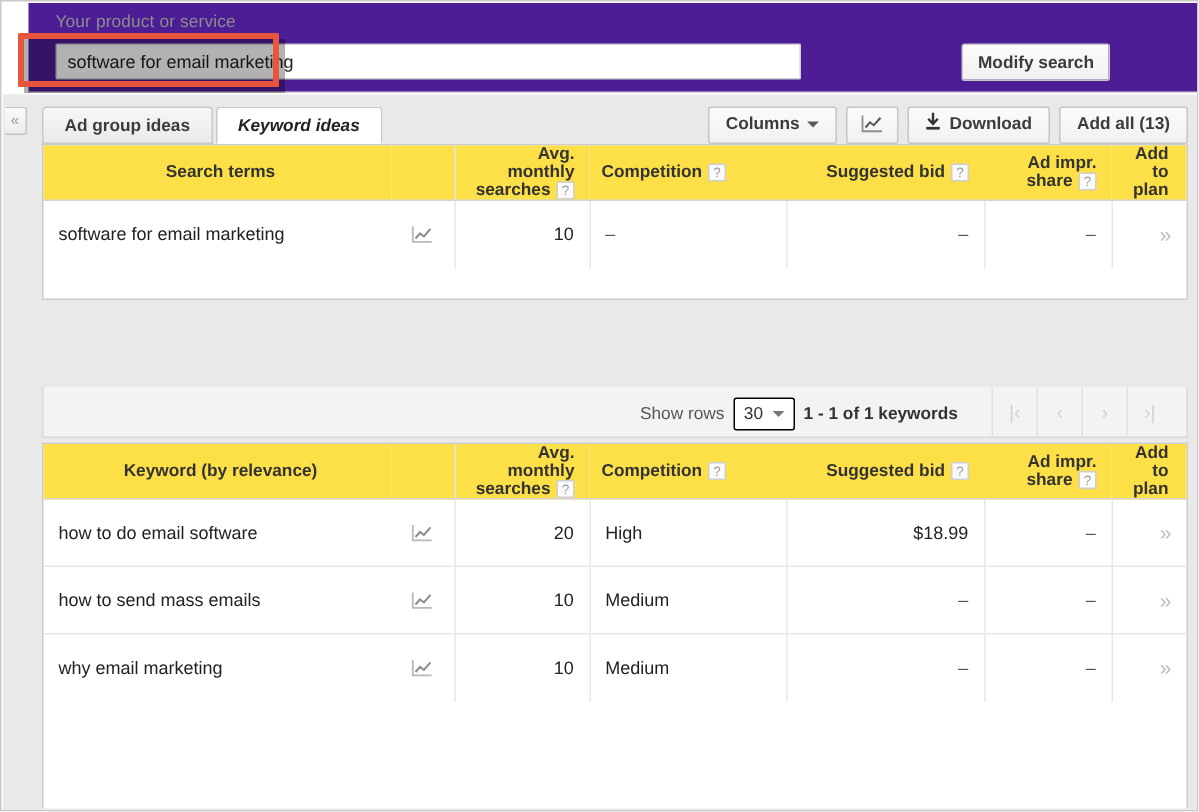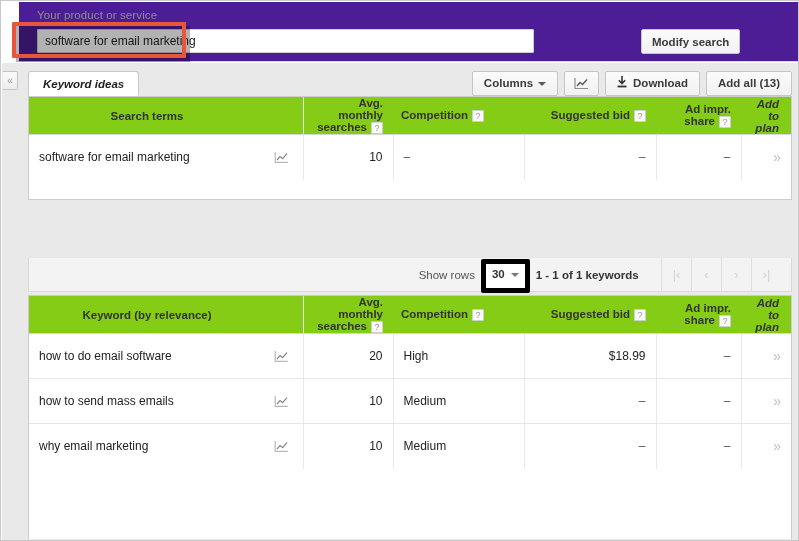--- a/index.html
+++ b/index.html
@@ -194,36 +194,36 @@
   }
   #panel-search { top: 33px; height: 104px; }
   #panel-keyword { top: 232px; height: 244px; border-bottom: none; }
 
   table.grid {
     width: 100%;
     border-collapse: collapse;
     table-layout: fixed;
   }
   table.grid th {
-    background: #84cc16;
+    background: #fde047;
     border-bottom: 1px solid #d5d5d5;
     font-size: 11.5px;
     font-weight: bold;
     color: #333;
     height: 35px;
     padding: 0 10px;
     vertical-align: middle;
   }
   table.grid th.c-term { text-align: center; padding-left: 14px; }
   table.grid th.c-spark { border-right: 1px solid #e2e2e2; }
   table.grid th.c-vol   { text-align: right; padding-right: 10px; line-height: 12px; }
   table.grid th.c-comp  { text-align: left;  padding-left: 8px; }
   table.grid th.c-bid   { text-align: right; }
   table.grid th.c-impr  { text-align: right; }
-  table.grid th.c-add   { text-align: right; padding-right: 12px; font-style: italic; }
+  table.grid th.c-add   { text-align: right; padding-right: 12px; }
 
   table.grid td {
     height: 45px;
     font-size: 12px;
     color: #222;
     padding: 0 10px;
     vertical-align: middle;
     border-bottom: 1px solid #e6e6e6;
   }
   table.grid tr:last-child td { border-bottom: none; }
@@ -275,28 +275,28 @@
     right: 10px; top: 0;
     height: 34px;
     line-height: 34px;
     font-size: 11.5px;
     color: #555;
     white-space: nowrap;
   }
   .pager-inner b { color: #333; font-weight: bold; }
   .rows-select {
     display: inline-block;
-    height: 34px; line-height: 20px;
+    height: 22px; line-height: 20px;
     padding: 0 6px;
     margin: 0 6px;
     background: #fff;
-    border: 5px solid #000000;
+    border: 1px solid #000000;
     border-radius: 2px;
     font-size: 11.5px;
-    font-weight: bold;
+    font-weight: normal;
     color: #333;
     vertical-align: middle;
     cursor: pointer;
   }
   .rows-select .caret { border-top-color: #777; margin-left: 6px; }
   .pg-arrow {
     display: inline-block;
     width: 30px;
     text-align: center;
     color: #d2d2d2;
@@ -327,20 +327,21 @@
   <div class="annot-shadow"></div>
   <div class="annot-box"></div>
 
   <div class="body-area">
 
     <div class="collapse-rail">
       <div class="collapse-btn">«</div>
     </div>
 
     <div class="tabs">
+      <div class="tab">Ad group ideas</div>
       <div class="tab active">Keyword ideas</div>
     </div>
 
     <div class="toolbar">
       <div class="tb-btn">
         <span>Columns</span><span class="caret"></span>
       </div>
       <div class="tb-btn tb-icon-btn">
         <svg class="spark" viewBox="0 0 15 13">
           <path d="M1 1 L1 11.5 L14 11.5" stroke="#8e8e8e" stroke-width="1.2" fill="none"></path>

